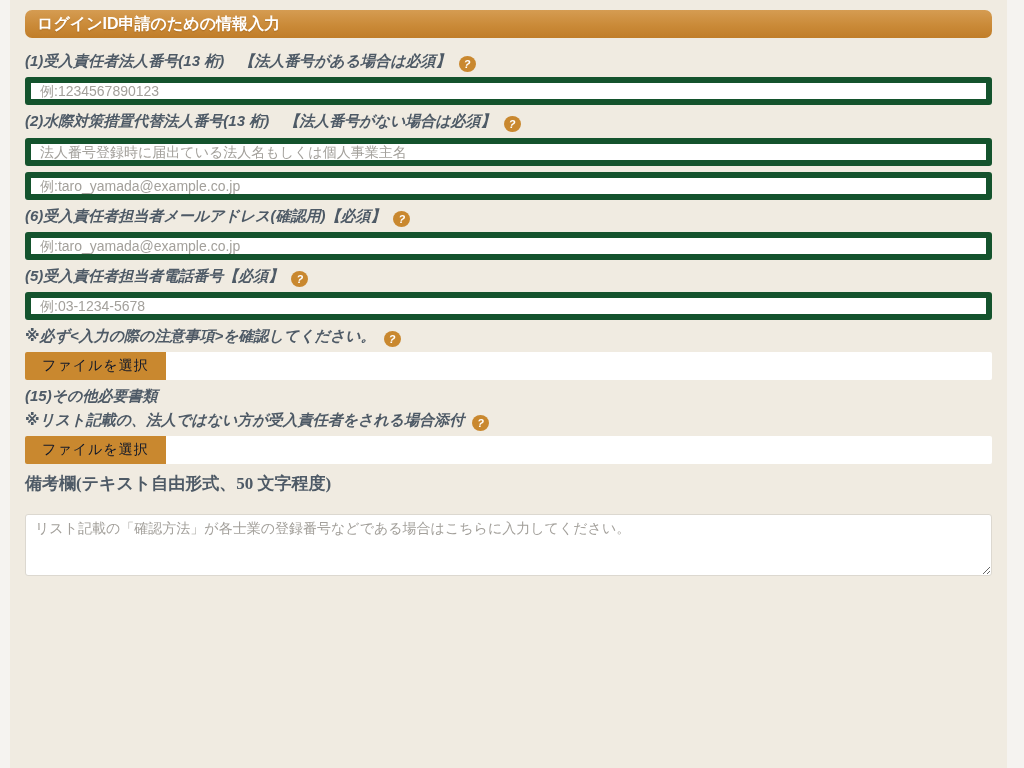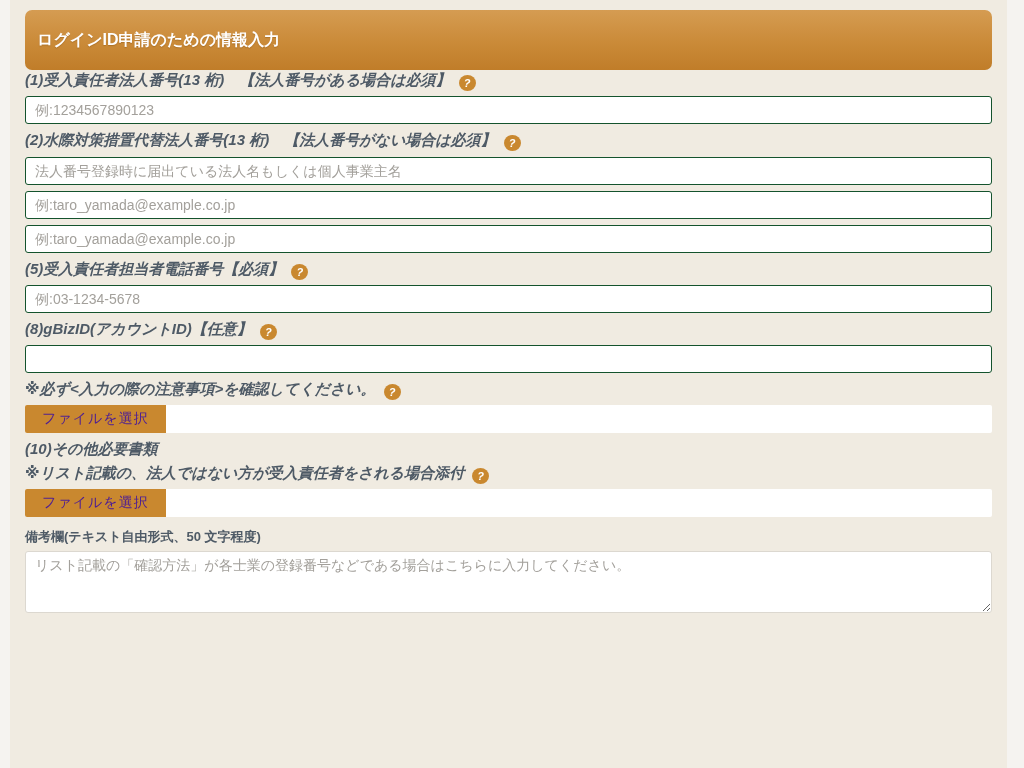--- a/index.html
+++ b/index.html
@@ -17,21 +17,22 @@
     background: #f0ebe1;
     padding: 10px 15px;
   }
   .page-header {
     background: linear-gradient(180deg, #d59c52 0%, #ca8a38 55%, #c07d29 100%);
     border-radius: 7px;
     color: #ffffff;
     font-weight: bold;
     font-size: 16px;
     line-height: 20px;
-    padding: 20px 12px;
+    padding: 4px 12px;
+    margin-bottom: 13px;
     text-shadow: 0 1px 1px rgba(120,70,10,0.35);
   }
   .field { margin-bottom: 6px; }
   .field-label, .note-line {
     color: #4e5a66;
     font-weight: bold;
     font-size: 15px;
     line-height: 19px;
     margin-bottom: 5px;
     font-style: italic;
@@ -49,52 +50,53 @@
     text-align: center;
     margin-left: 8px;
     vertical-align: -2px;
     cursor: pointer;
   }
   .text-input {
     display: block;
     width: 100%;
     height: 28px;
     background: #ffffff;
-    border: 1px solid #14532d;
+    border: 6px solid #14532d;
     border-radius: 3px;
     padding: 0 9px;
     font-size: 14px;
     color: #444;
     font-family: inherit;
   }
   .text-input::placeholder, .remarks-textarea::placeholder { color: #a3a09b; opacity: 1; }
   .file-row {
     width: 100%;
     height: 28px;
     background: #ffffff;
     border-radius: 2px;
     overflow: hidden;
   }
   .file-button {
     background: #c9882f;
     border: none;
-    color: #4c1d95;
+    color: #0f172a;
     font-size: 14px;
     height: 28px;
     padding: 0 17px;
     font-family: inherit;
     cursor: pointer;
     letter-spacing: 1px;
   }
   .remarks-label {
     color: #4e5a66;
     font-weight: bold;
-    font-size: 13px;
+    font-size: 17px;
     line-height: 19px;
-    margin: 10px 0 5px;
+    margin: 10px 0 21px;
+    font-family: Liberation Serif, serif;
   }
   .remarks-textarea {
     display: block;
     width: 100%;
     height: 62px;
     background: #ffffff;
     border: 1px solid #dcd8d0;
     border-radius: 3px;
     padding: 5px 9px;
     font-size: 14px;
@@ -126,49 +128,46 @@
   <div class="field">
     <input type="text" class="text-input" placeholder="法人番号登録時に届出ている法人名もしくは個人事業主名" style="">
   </div>
 
 
   <div class="field">
     <input type="text" class="text-input" placeholder="例:taro_yamada@example.co.jp" style="">
   </div>
 
   <div class="field">
+    <div class="field-label">
+      <span>(6)受入責任者担当者メールアドレス(確認用)【必須】</span><span class="help-icon">?</span>
+    </div>
     <input type="text" class="text-input" placeholder="例:taro_yamada@example.co.jp" style="">
   </div>
 
   <div class="field">
     <div class="field-label">
       <span>(5)受入責任者担当者電話番号【必須】</span><span class="help-icon">?</span>
     </div>
     <input type="text" class="text-input" placeholder="例:03-1234-5678" style="">
   </div>
 
-  <div class="field">
-    <div class="field-label">
-      <span>(8)gBizID(アカウントID)【任意】</span><span class="help-icon">?</span>
-    </div>
-    <input type="text" class="text-input" placeholder="" style="">
-  </div>
 
   <div class="field">
     <div class="note-line">
       <span>※必ず&lt;入力の際の注意事項&gt;を確認してください。</span><span class="help-icon">?</span>
     </div>
     <div class="file-row">
       <button class="file-button">ファイルを選択</button>
     </div>
   </div>
 
   <div class="field">
     <div class="field-label">
-      <span>(10)その他必要書類</span>
+      <span>(15)その他必要書類</span>
     </div>
     <div class="note-line">
       <span>※リスト記載の、法人ではない方が受入責任者をされる場合添付</span><span class="help-icon">?</span>
     </div>
     <div class="file-row">
       <button class="file-button">ファイルを選択</button>
     </div>
   </div>
 
   <div class="field">

